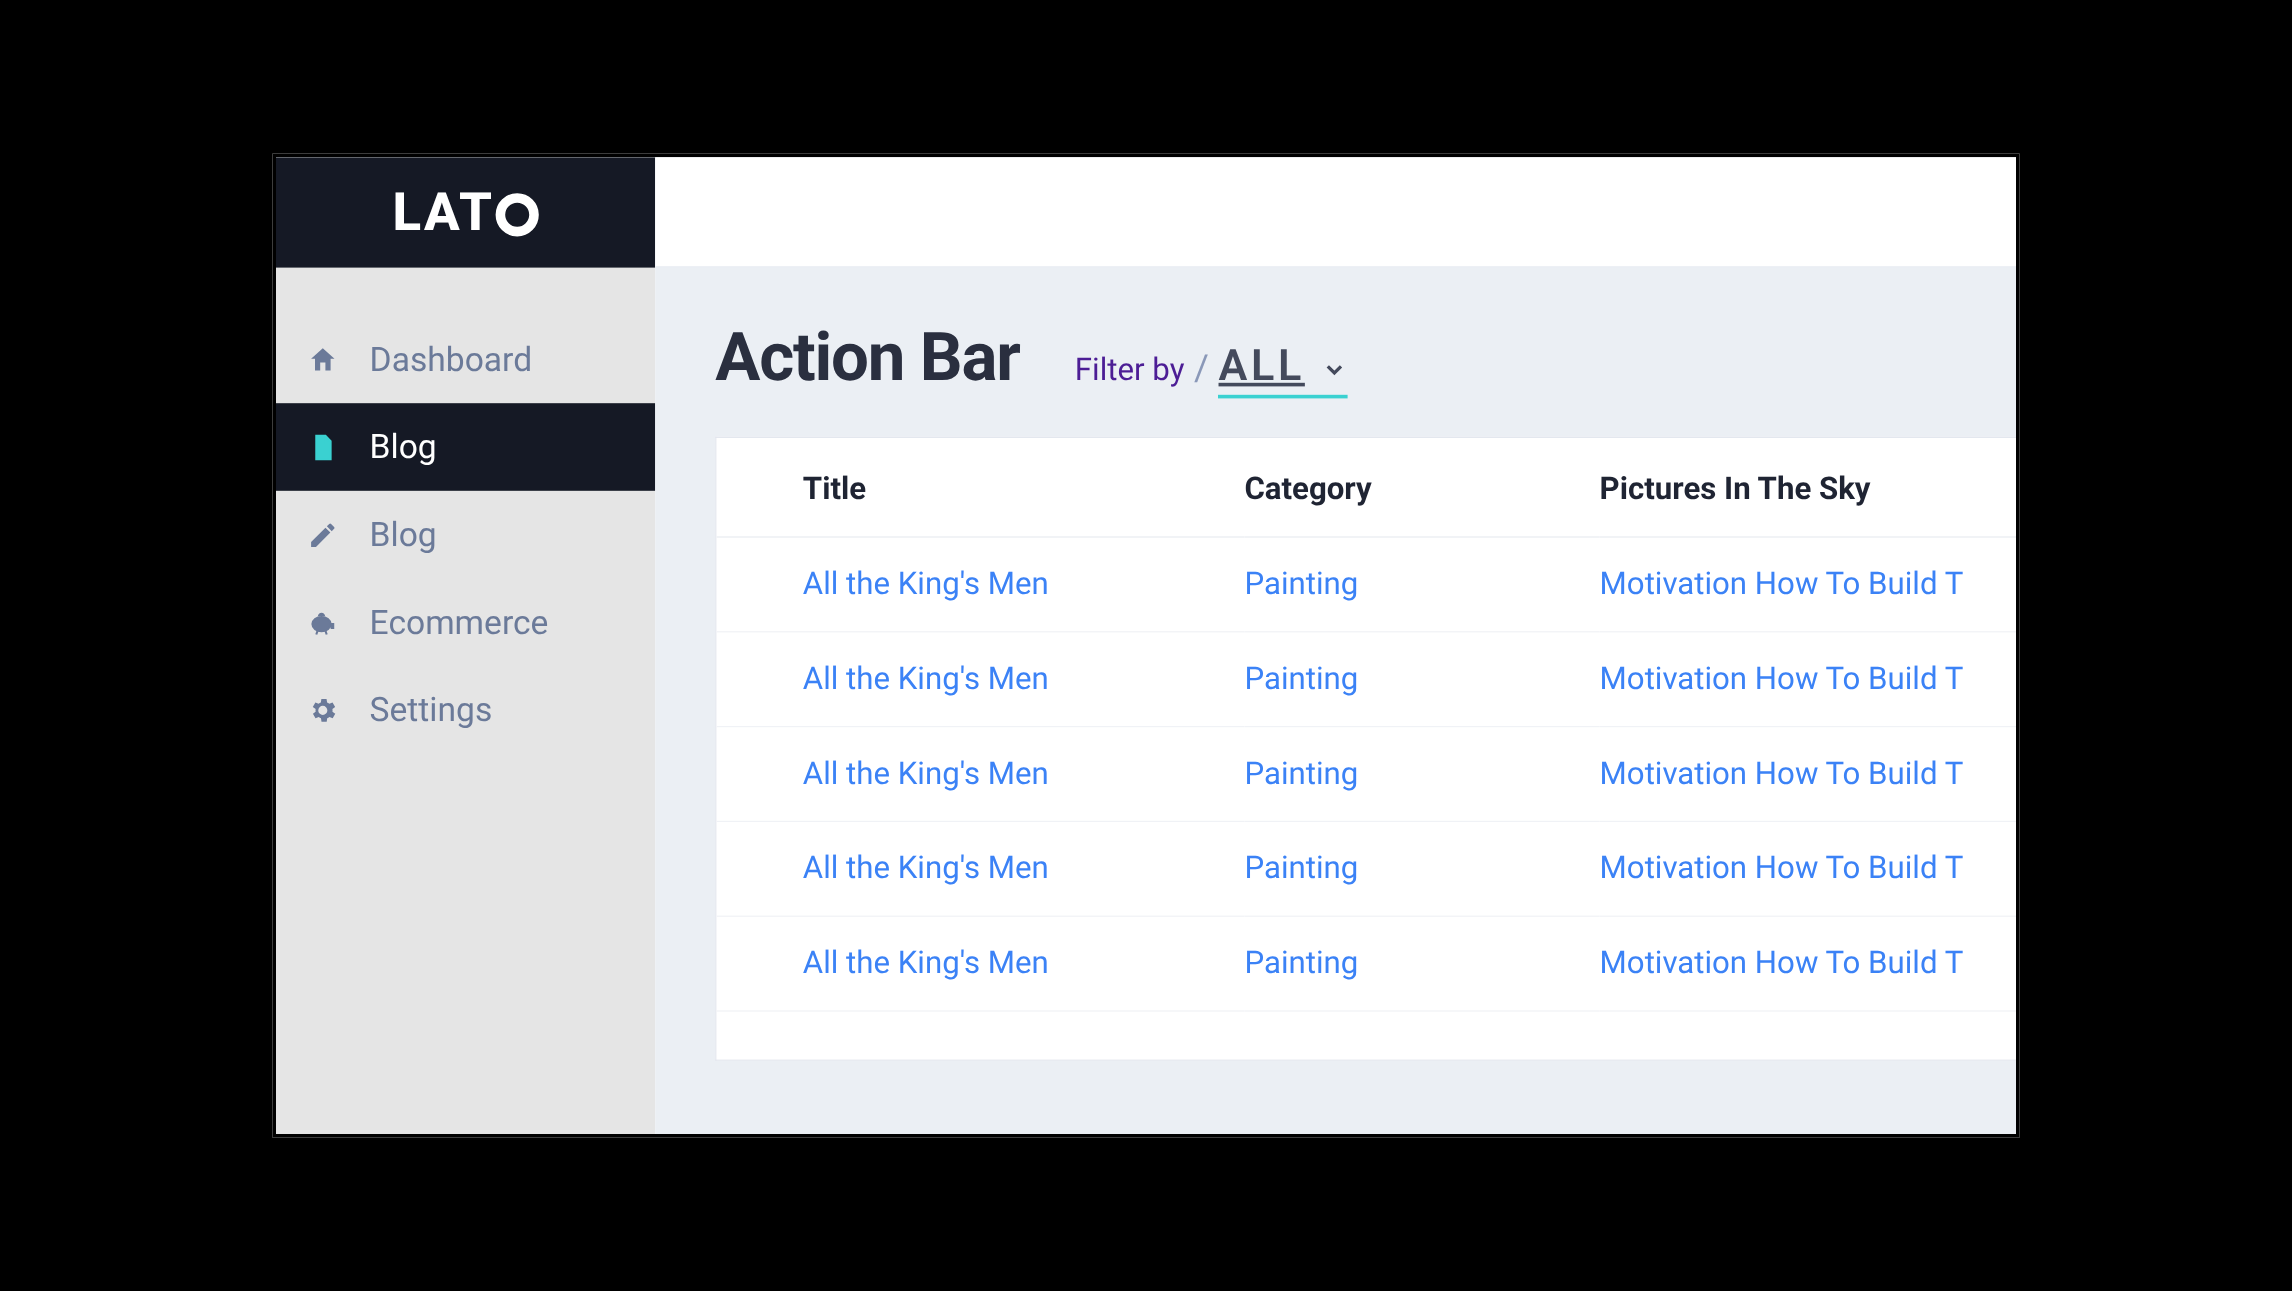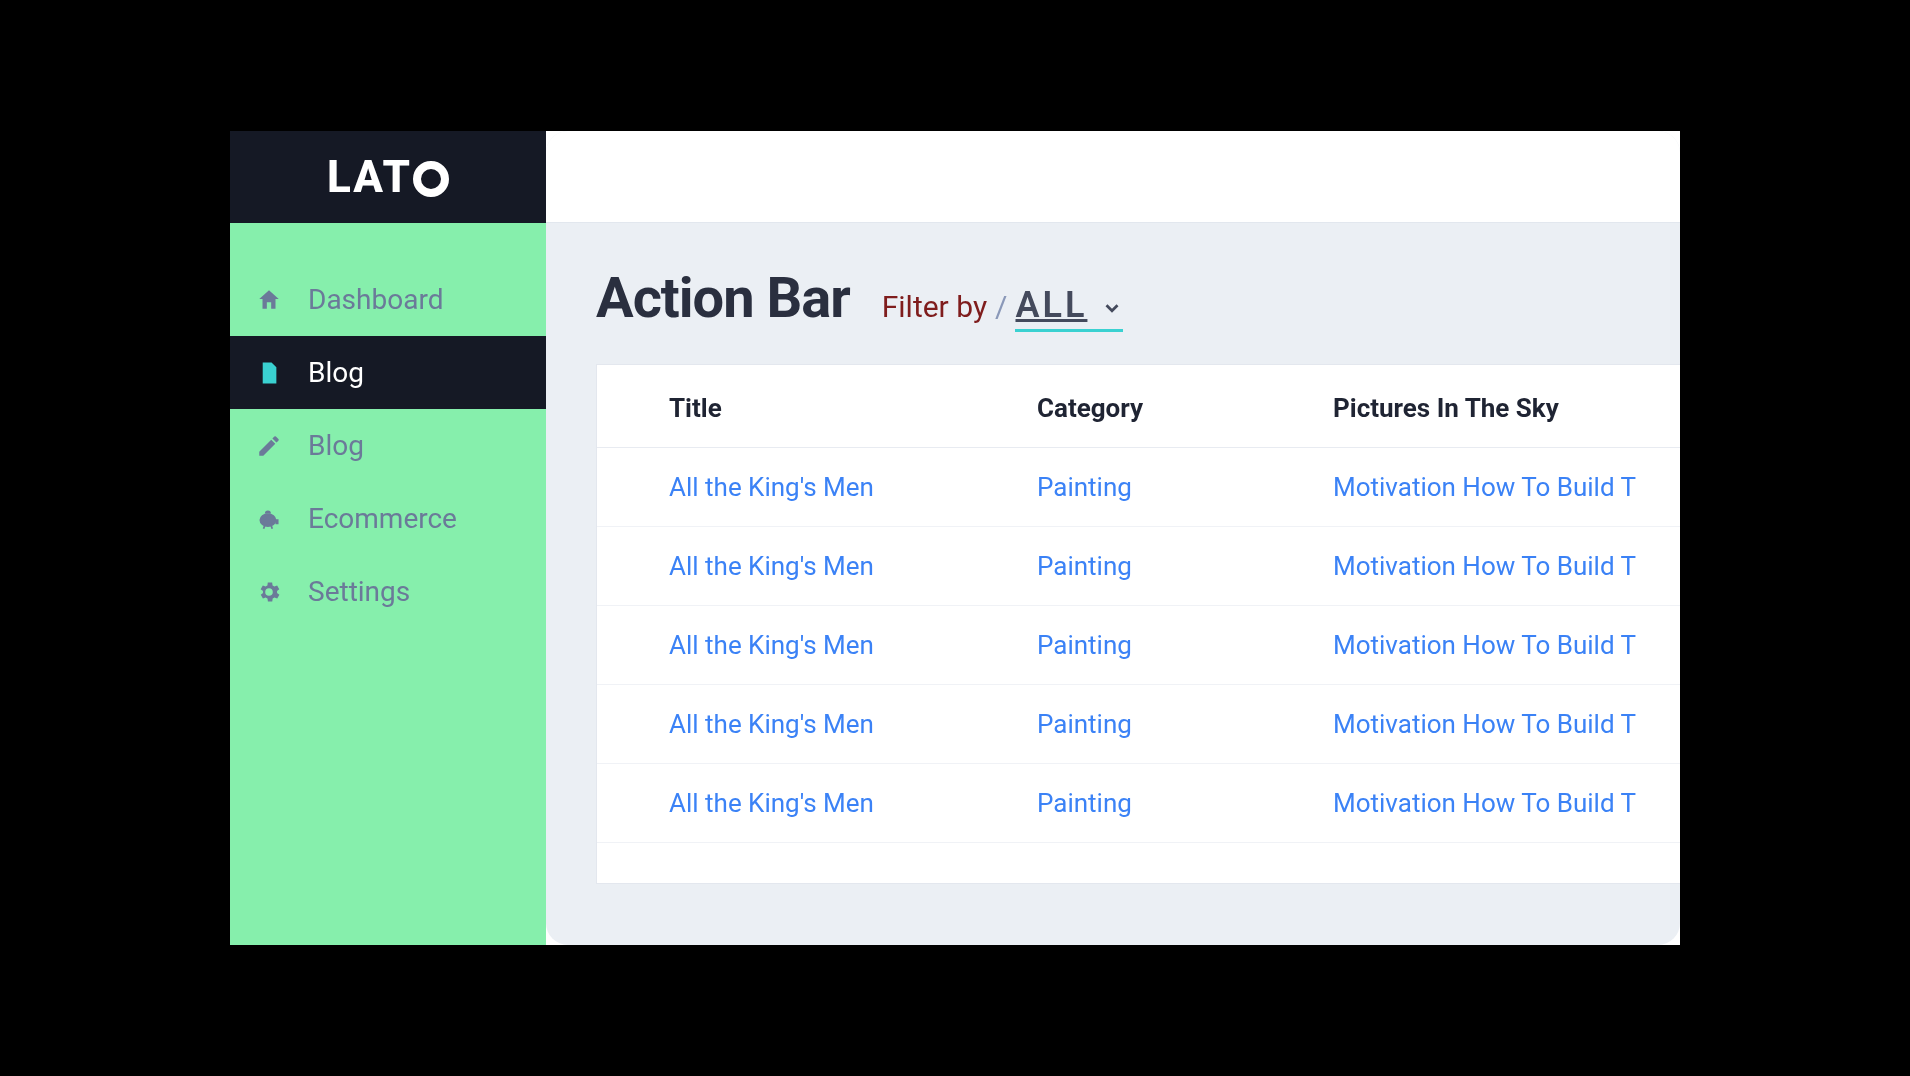--- a/index.html
+++ b/index.html
@@ -16,21 +16,21 @@
     .app-frame {
       width: 1456px;
       height: 820px;
       background: #fff;
       display: flex;
       overflow: hidden;
       border: 3px solid #000;
     }
     .sidebar {
       width: 316px;
-      background: #86efac;
+      background: #e5e5e5;
       flex-shrink: 0;
       display: flex;
       flex-direction: column;
     }
     .logo-area {
       background: #151925;
       height: 92px;
       display: flex;
       align-items: center;
       justify-content: center;
@@ -90,21 +90,20 @@
     }
     .nav-item.active .label {
       color: #ffffff;
     }
     .main {
       flex: 1;
       display: flex;
       flex-direction: column;
       background: #ebeff4;
       overflow: hidden;
-      border-radius: 22px;
     }
     .topbar {
       height: 92px;
       background: #fff;
       border-bottom: 1px solid #e2e7ee;
       flex-shrink: 0;
     }
     .content {
       flex: 1;
       padding: 0 0 0 0;
@@ -116,24 +115,24 @@
       padding: 42px 50px 32px 50px;
       gap: 28px;
     }
     .page-title {
       font-size: 56px;
       font-weight: 700;
       color: #2a2f3f;
       letter-spacing: -1px;
     }
     .filter-label {
-      font-size: 30px;
-      color: #7f1d1d;
+      font-size: 26px;
+      color: #4c1d95;
       font-weight: 400;
-      margin-left: 4px;
+      margin-left: 18px;
     }
     .filter-slash {
       font-size: 30px;
       color: #8a98b8;
       margin: 0 8px;
     }
     .filter-value {
       font-size: 36px;
       color: #444a5c;
       font-weight: 600;

